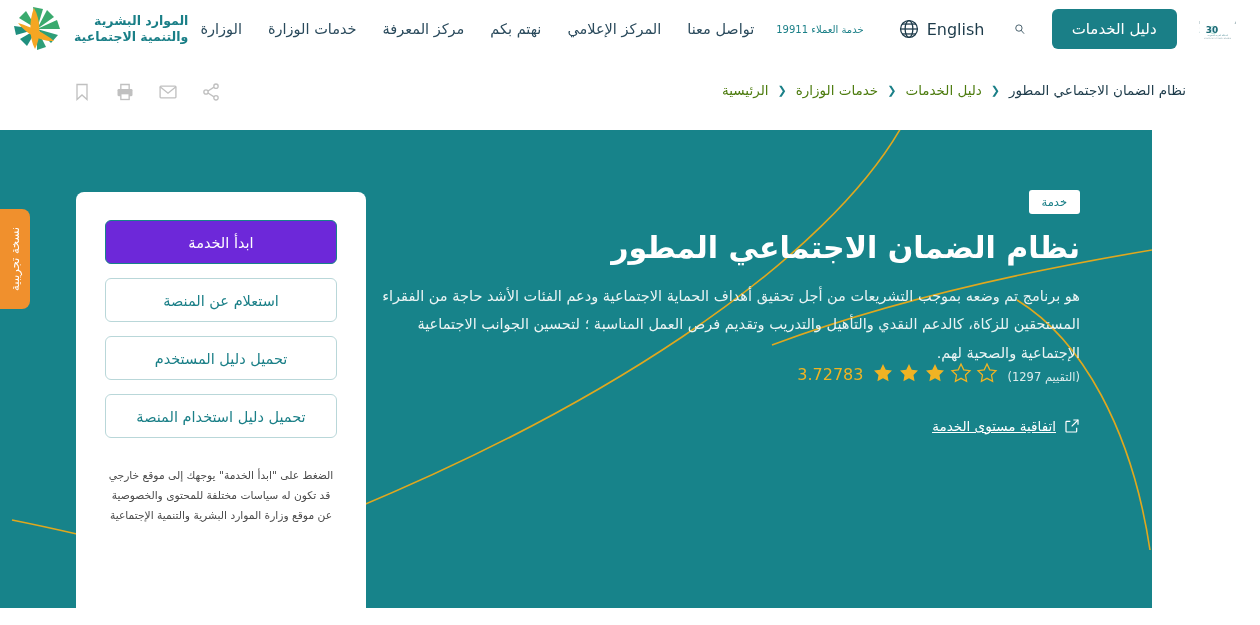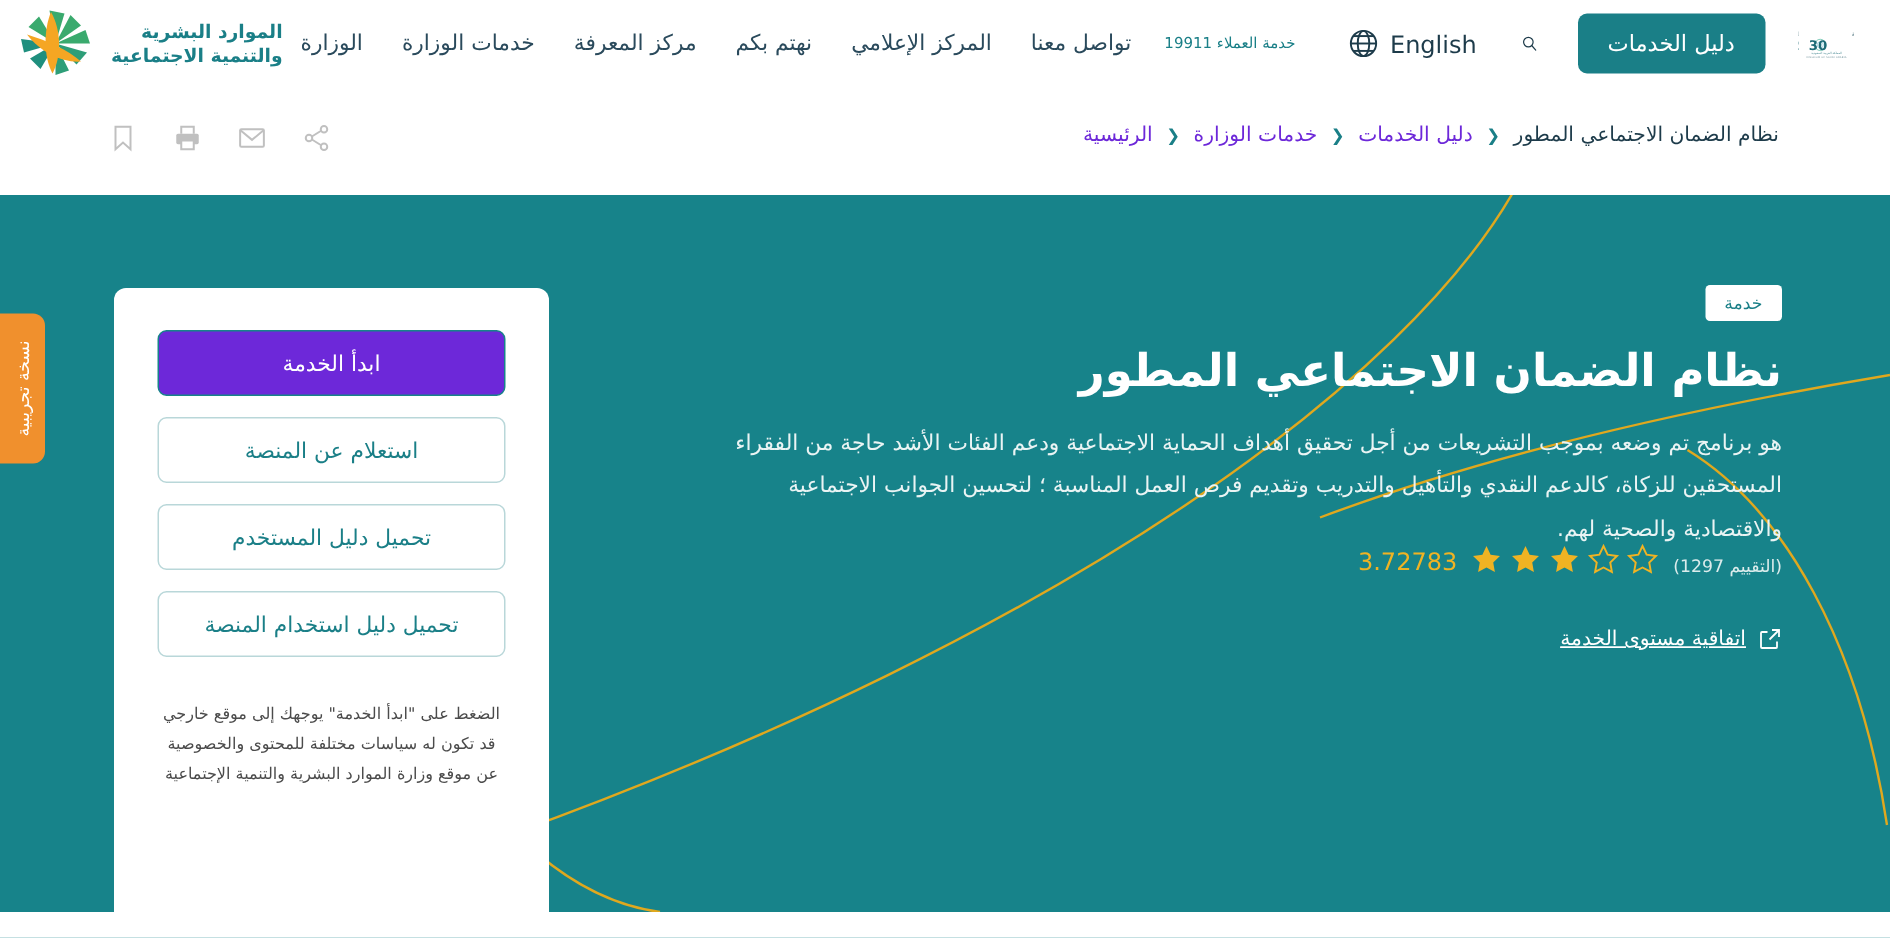--- a/index.html
+++ b/index.html
@@ -53,32 +53,32 @@
   
   .crumbbar {
     position: absolute; top: 58px; left: 0; width: 1260px; height: 72px;
     background: #ffffff; z-index: 25;
   }
   .crumbs {
     position: absolute; right: 74px; top: 24px;
     display: flex; flex-direction: row-reverse; align-items: center;
     gap: 9px; font-size: 13.5px; white-space: nowrap;
   }
-  .crumbs a { color: #6d28d9; text-decoration: none; }
+  .crumbs a { color: #4d7c0f; text-decoration: none; }
   .crumbs .sep { color: #1a7f87; font-size: 11px; }
   .crumbs .cur { color: #1d3b4a; }
   .actions {
     position: absolute; left: 72px; top: 24px;
     display: flex; flex-direction: row; align-items: center; gap: 23px;
   }
   .actions .ico { width: 20px; height: 20px; display: block; opacity: .55; }
 
   
   .hero {
-    position: absolute; top: 130px; left: 0; width: 1260px; height: 478px;
+    position: absolute; top: 130px; left: 0; width: 1152px; height: 478px;
     background: #17838a; overflow: hidden;
   }
   .hero svg.curves { position: absolute; inset: 0; width: 1260px; height: 478px; }
 
   .badge {
     position: absolute; right: 72px; top: 60px;
     background: #fff; color: #1a7f87; font-size: 11.5px;
     padding: 5px 13px; border-radius: 3px; z-index: 4;
   }
   .hero-title {
@@ -246,21 +246,21 @@
       <path d="M1125,170 C1190,210 1240,300 1258,420" fill="none" stroke="#e0a81e" stroke-width="1.6"></path>
       <path d="M1260,120 C1140,140 1000,170 880,215" fill="none" stroke="#e0a81e" stroke-width="1.6"></path>
       <path d="M300,368 C330,420 380,470 440,478" fill="none" stroke="#e0a81e" stroke-width="1.6"></path>
       <path d="M120,390 C170,400 220,412 268,424" fill="none" stroke="#e0a81e" stroke-width="1.6"></path>
     </svg>
 
     <div class="badge">خدمة</div>
 
     <h1 class="hero-title">نظام الضمان الاجتماعي المطور</h1>
 
-    <p class="hero-desc">هو برنامج تم وضعه بموجب التشريعات من أجل تحقيق أهداف الحماية الاجتماعية ودعم الفئات الأشد حاجة من الفقراء المستحقين للزكاة، كالدعم النقدي والتأهيل والتدريب وتقديم فرص العمل المناسبة ؛ لتحسين الجوانب الاجتماعية والاقتصادية والصحية لهم.</p>
+    <p class="hero-desc">هو برنامج تم وضعه بموجب التشريعات من أجل تحقيق أهداف الحماية الاجتماعية ودعم الفئات الأشد حاجة من الفقراء المستحقين للزكاة، كالدعم النقدي والتأهيل والتدريب وتقديم فرص العمل المناسبة ؛ لتحسين الجوانب الاجتماعية الإجتماعية والصحية لهم.</p>
 
     <div class="rating-row">
       <span class="rating-val">3.72783</span>
       <span class="stars">
         <svg viewBox="0 0 24 24">
             <path d="M12 2.2 l3 6.3 6.8.9 -4.9 4.8 1.2 6.8 -6.1-3.2 -6.1 3.2 1.2-6.8 -4.9-4.8 6.8-.9 Z" fill="#f0b323"></path>
           </svg>
         <svg viewBox="0 0 24 24">
             <path d="M12 2.2 l3 6.3 6.8.9 -4.9 4.8 1.2 6.8 -6.1-3.2 -6.1 3.2 1.2-6.8 -4.9-4.8 6.8-.9 Z" fill="#f0b323"></path>
           </svg>

